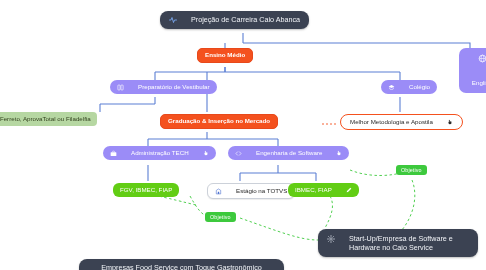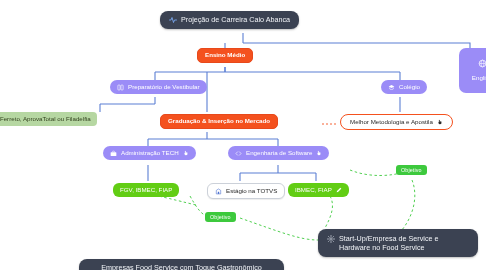--- a/index.html
+++ b/index.html
@@ -8,21 +8,21 @@
     background:#ffffff;
     font-family:"Liberation Sans","DejaVu Sans",sans-serif;
     overflow:hidden;
     position:relative;
   }
   #canvas{position:absolute;inset:0;width:486px;height:270px;}
   svg.links{position:absolute;left:0;top:0;width:486px;height:270px;pointer-events:none;}
   .node{
     position:absolute;
     box-sizing:border-box;
-    display:flex;align-items:center;gap:4px;
+    display:flex;align-items:center;gap:14px;
     border-radius:6px;
     white-space:nowrap;
     line-height:1.1;
   }
   .node .lbl{display:inline-block;}
   .ic{display:inline-flex;align-items:center;justify-content:center;flex:0 0 auto;}
   .ic svg{display:block;}
 
   
   .n-dark{
@@ -255,21 +255,21 @@
 
   <div class="node n-dark multiline" style="left:318px;top:229px;width:160px;align-items:flex-start;">
     <span class="ic" style="margin-top:1px;">
       <svg width="8" height="8" viewBox="0 0 16 16">
         <circle cx="8" cy="8" r="2.3" fill="none" stroke="#dfe4ee" stroke-width="1.3"></circle>
         <g stroke="#dfe4ee" stroke-width="1.3" stroke-linecap="round">
           <path d="M8 .9v2.1M8 13v2.1M.9 8h2.1M13 8h2.1M3 3l1.5 1.5M11.5 11.5 13 13M13 3l-1.5 1.5M4.5 11.5 3 13"></path>
         </g>
       </svg>
     </span>
-    <span class="lbl multiline">Start-Up/Empresa de Service e Hardware no Food Service</span>
+    <span class="lbl multiline">Start-Up/Empresa de Software e Hardware no Caio Service</span>
   </div>
 
   <div class="node n-dark" style="left:79px;top:259px;width:205px;justify-content:center;padding:5px 9px;">
     <span class="lbl">Empresas Food Service com Toque Gastronômico</span>
   </div>
 
   <div class="tag-objetivo" style="left:205px;top:212px;">
     <span>Objetivo</span>
   </div>
 

